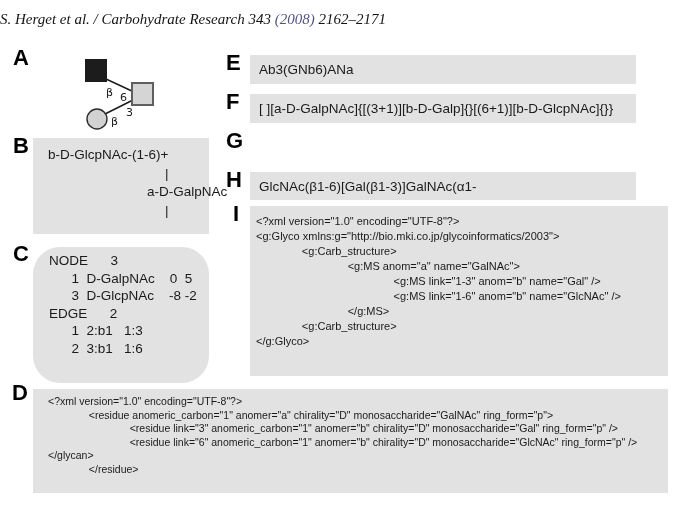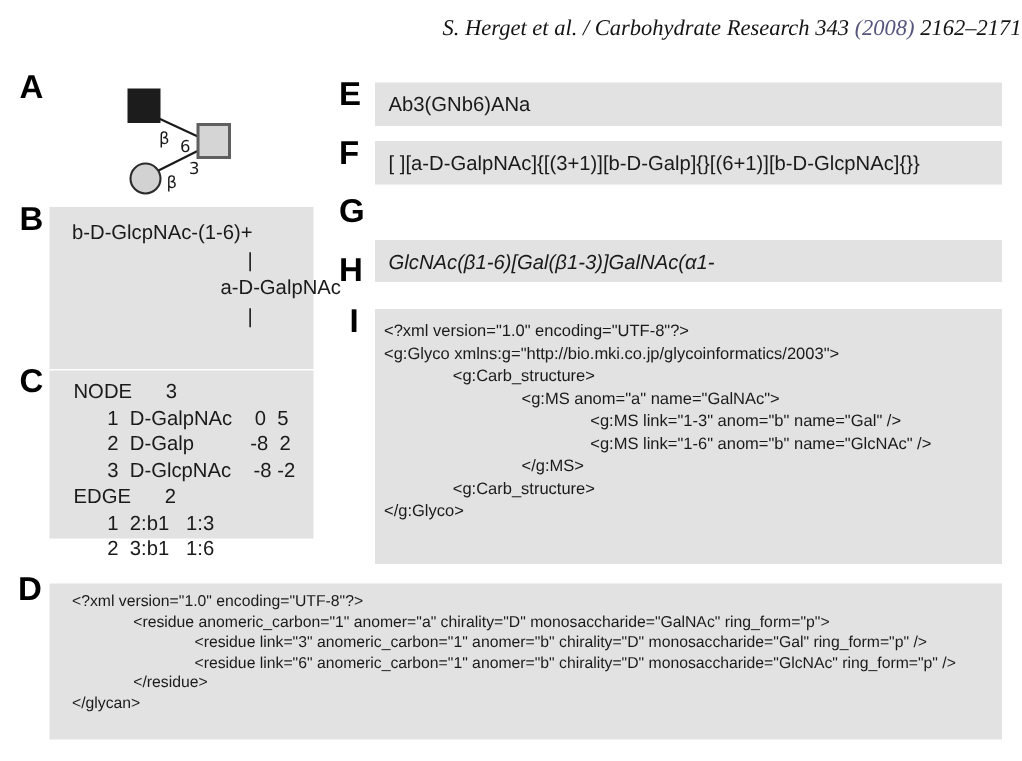--- a/index.html
+++ b/index.html
@@ -1,55 +1,55 @@
 <!DOCTYPE html>
 <html><head>
 <meta charset="utf-8">
 <style>
   html,body{margin:0;padding:0;background:#ffffff;}
   .page{position:relative;width:681px;height:507px;background:#ffffff;overflow:hidden;
         font-family:"Liberation Sans",sans-serif;color:#1a1a1a;}
 
-  .header{position:absolute;top:11px;left:0;width:100%;text-align:right;
+  .header{position:absolute;top:11px;left:0;width:100%;text-align:left;
           font-family:"Liberation Serif",serif;font-style:italic;font-size:15px;color:#141414;}
   .header .year{color:#55557d;}
 
   .plabel{position:absolute;font-family:"Liberation Sans",sans-serif;font-weight:bold;
           font-size:22px;line-height:1;color:#000;}
   .lA{left:13px;top:47px;}  .lB{left:13px;top:135px;} .lC{left:13px;top:243px;}
   .lD{left:12px;top:382px;} .lE{left:226px;top:52px;} .lF{left:226px;top:91px;}
   .lG{left:226px;top:130px;}.lH{left:226px;top:169px;}.lI{left:233px;top:203px;}
 
   .gbox{position:absolute;background:#e2e2e2;box-sizing:border-box;}
 
   
   .diagram{position:absolute;left:60px;top:50px;width:140px;height:88px;}
 
   
-  #boxB{left:33px;top:138px;width:176px;height:108px;font-size:13.5px;padding-top:8px;}
+  #boxB{left:33px;top:138px;width:176px;height:96px;font-size:13.5px;padding-top:8px;}
   #boxB .line{height:18.5px;line-height:18.5px;white-space:pre;}
   #boxB .line:nth-child(1){padding-left:15px;}
   #boxB .line:nth-child(2){padding-left:132px;}
   #boxB .line:nth-child(3){padding-left:90px;margin-left:24px;}
   #boxB .line:nth-child(4){padding-left:132px;}
   #boxB .line:nth-child(5){padding-left:28px;}
 
   
-  #boxC{left:33px;top:247px;width:176px;height:112px;font-size:13.5px;padding:5px 0 0 16px;}
+  #boxC{left:33px;top:247px;width:176px;height:136px;font-size:13.5px;padding:5px 0 0 16px;border-radius:27px;}
   #boxC .line{height:17.5px;line-height:17.5px;white-space:pre;}
 
   
   #boxD{left:33px;top:389px;width:635px;height:104px;font-size:10.5px;padding:6px 0 0 15px;}
   #boxD .line{height:13.5px;line-height:13.5px;white-space:pre;
               tab-size:14;-moz-tab-size:14;}
 
   
-  .oneline{left:250px;width:418px;height:29px;display:flex;align-items:center;
+  .oneline{left:250px;width:386px;height:29px;display:flex;align-items:center;
            padding-left:9px;font-size:13.5px;}
-  #boxE{top:55px;} #boxF{top:94px;} #boxG{top:133px;} #boxH{top:160px;height:28px;font-style:italic;}
+  #boxE{top:55px;} #boxF{top:94px;} #boxG{top:133px;} #boxH{top:172px;height:28px;}
 
   
   #boxI{left:250px;top:206px;width:418px;height:170px;font-size:11px;padding:8px 0 0 6px;}
   #boxI .line{height:15px;line-height:15px;white-space:pre;
               tab-size:15;-moz-tab-size:15;}
 
   .gtext{font-family:"DejaVu Sans","Liberation Sans",sans-serif;font-size:11px;fill:#1a1a1a;}
 </style>
 </head>
 <body>
@@ -83,34 +83,33 @@
   <div class="gbox" id="boxB">
       <div class="line">b-D-GlcpNAc-(1-6)+</div>
       <div class="line">|</div>
       <div class="line">a-D-GalpNAc</div>
       <div class="line">|</div>
     </div>
 
   <div class="gbox" id="boxC">
       <div class="line">NODE      3</div>
       <div class="line">      1  D-GalpNAc    0  5</div>
-      <div class="line">      2  D-Galp          -8  2</div>
       <div class="line">      3  D-GlcpNAc    -8 -2</div>
       <div class="line">EDGE      2</div>
       <div class="line">      1  2:b1   1:3</div>
       <div class="line">      2  3:b1   1:6</div>
     </div>
 
   <div class="gbox" id="boxD">
       <div class="line">&lt;?xml version="1.0" encoding="UTF-8"?&gt;</div>
       <div class="line">	&lt;residue anomeric_carbon="1" anomer="a" chirality="D" monosaccharide="GalNAc" ring_form="p"&gt;</div>
       <div class="line">		&lt;residue link="3" anomeric_carbon="1" anomer="b" chirality="D" monosaccharide="Gal" ring_form="p" /&gt;</div>
       <div class="line">		&lt;residue link="6" anomeric_carbon="1" anomer="b" chirality="D" monosaccharide="GlcNAc" ring_form="p" /&gt;</div>
+      <div class="line">&lt;/glycan&gt;</div>
       <div class="line">	&lt;/residue&gt;</div>
-      <div class="line">&lt;/glycan&gt;</div>
     </div>
 
   <div class="gbox oneline" id="boxE">
     <span>Ab3(GNb6)ANa</span>
   </div>
   <div class="gbox oneline" id="boxF">
     <span>[ ][a-D-GalpNAc]{[(3+1)][b-D-Galp]{}[(6+1)][b-D-GlcpNAc]{}}</span>
   </div>
   <div class="gbox oneline" id="boxH">
     <span>GlcNAc(β1-6)[Gal(β1-3)]GalNAc(α1-</span>

